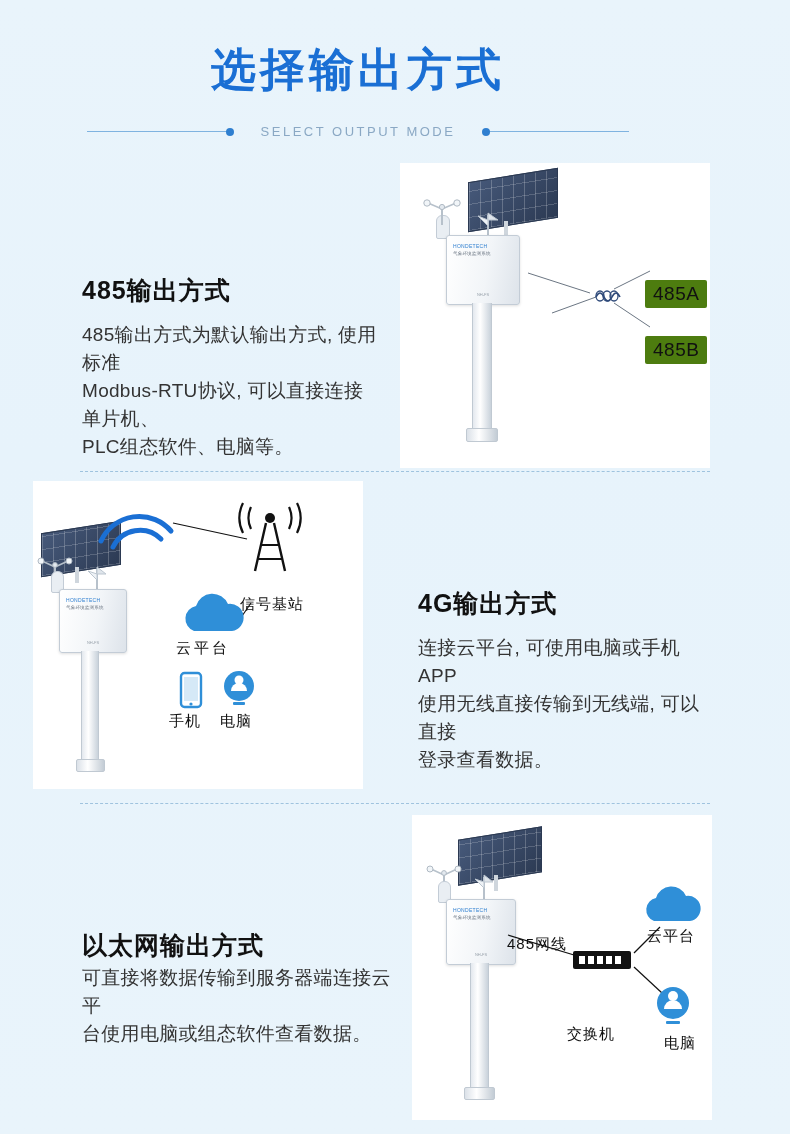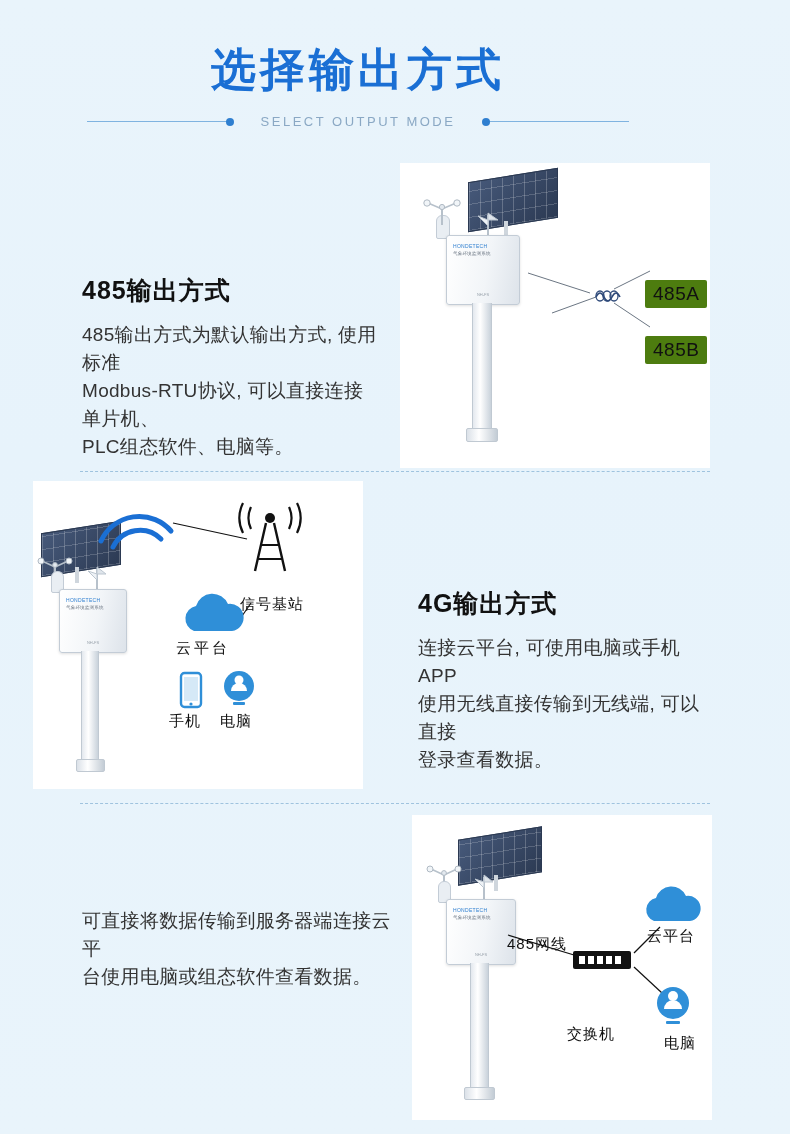--- a/index.html
+++ b/index.html
@@ -16,21 +16,21 @@
   }
   
   .header{
     position:absolute;top:40px;left:0;width:716px;text-align:center;
   }
   .title{
     font-size:45px;font-weight:bold;color:#1a6fd4;letter-spacing:4px;
     line-height:60px;
   }
   .subwrap{
-    margin-top:14px;display:flex;align-items:center;justify-content:center;gap:12px;
+    margin-top:24px;display:flex;align-items:center;justify-content:center;gap:12px;
   }
   .sub-line{
     height:1px;background:#7fb3e0;width:146px;position:relative;
   }
   .sub-line::after{
     content:"";position:absolute;top:-3.5px;width:8px;height:8px;border-radius:50%;
     background:#2f7fd0;
   }
   .sub-line.left::after{right:-1px;}
   .sub-line.right::after{left:-1px;}
@@ -314,20 +314,21 @@
       <svg style="position:absolute;left:240px;top:170px;width:46px;height:48px;">
         <circle cx="21" cy="18" r="16" fill="#2f8fd8"></circle>
         <path d="M12,24 a9,9 0 0 1 18,0 z" fill="#fff"></path>
         <circle cx="21" cy="11" r="5" fill="#fff"></circle>
         <rect x="14" y="36" width="14" height="3" rx="1" fill="#2f8fd8"></rect>
       </svg>
       <div class="cn-label" style="left:252px;top:219px;">电脑</div>
     </div>
 
     <div style="position:absolute;left:82px;top:905px;width:310px;">
+      <div class="sec-title">以太网输出方式</div>
       <div class="sec-body" style="margin-top:2px;">
         <div>可直接将数据传输到服务器端连接云平</div>
         <div>台使用电脑或组态软件查看数据。</div>
       </div>
     </div>
   </div>
 
 </div>
 
 </body></html>

